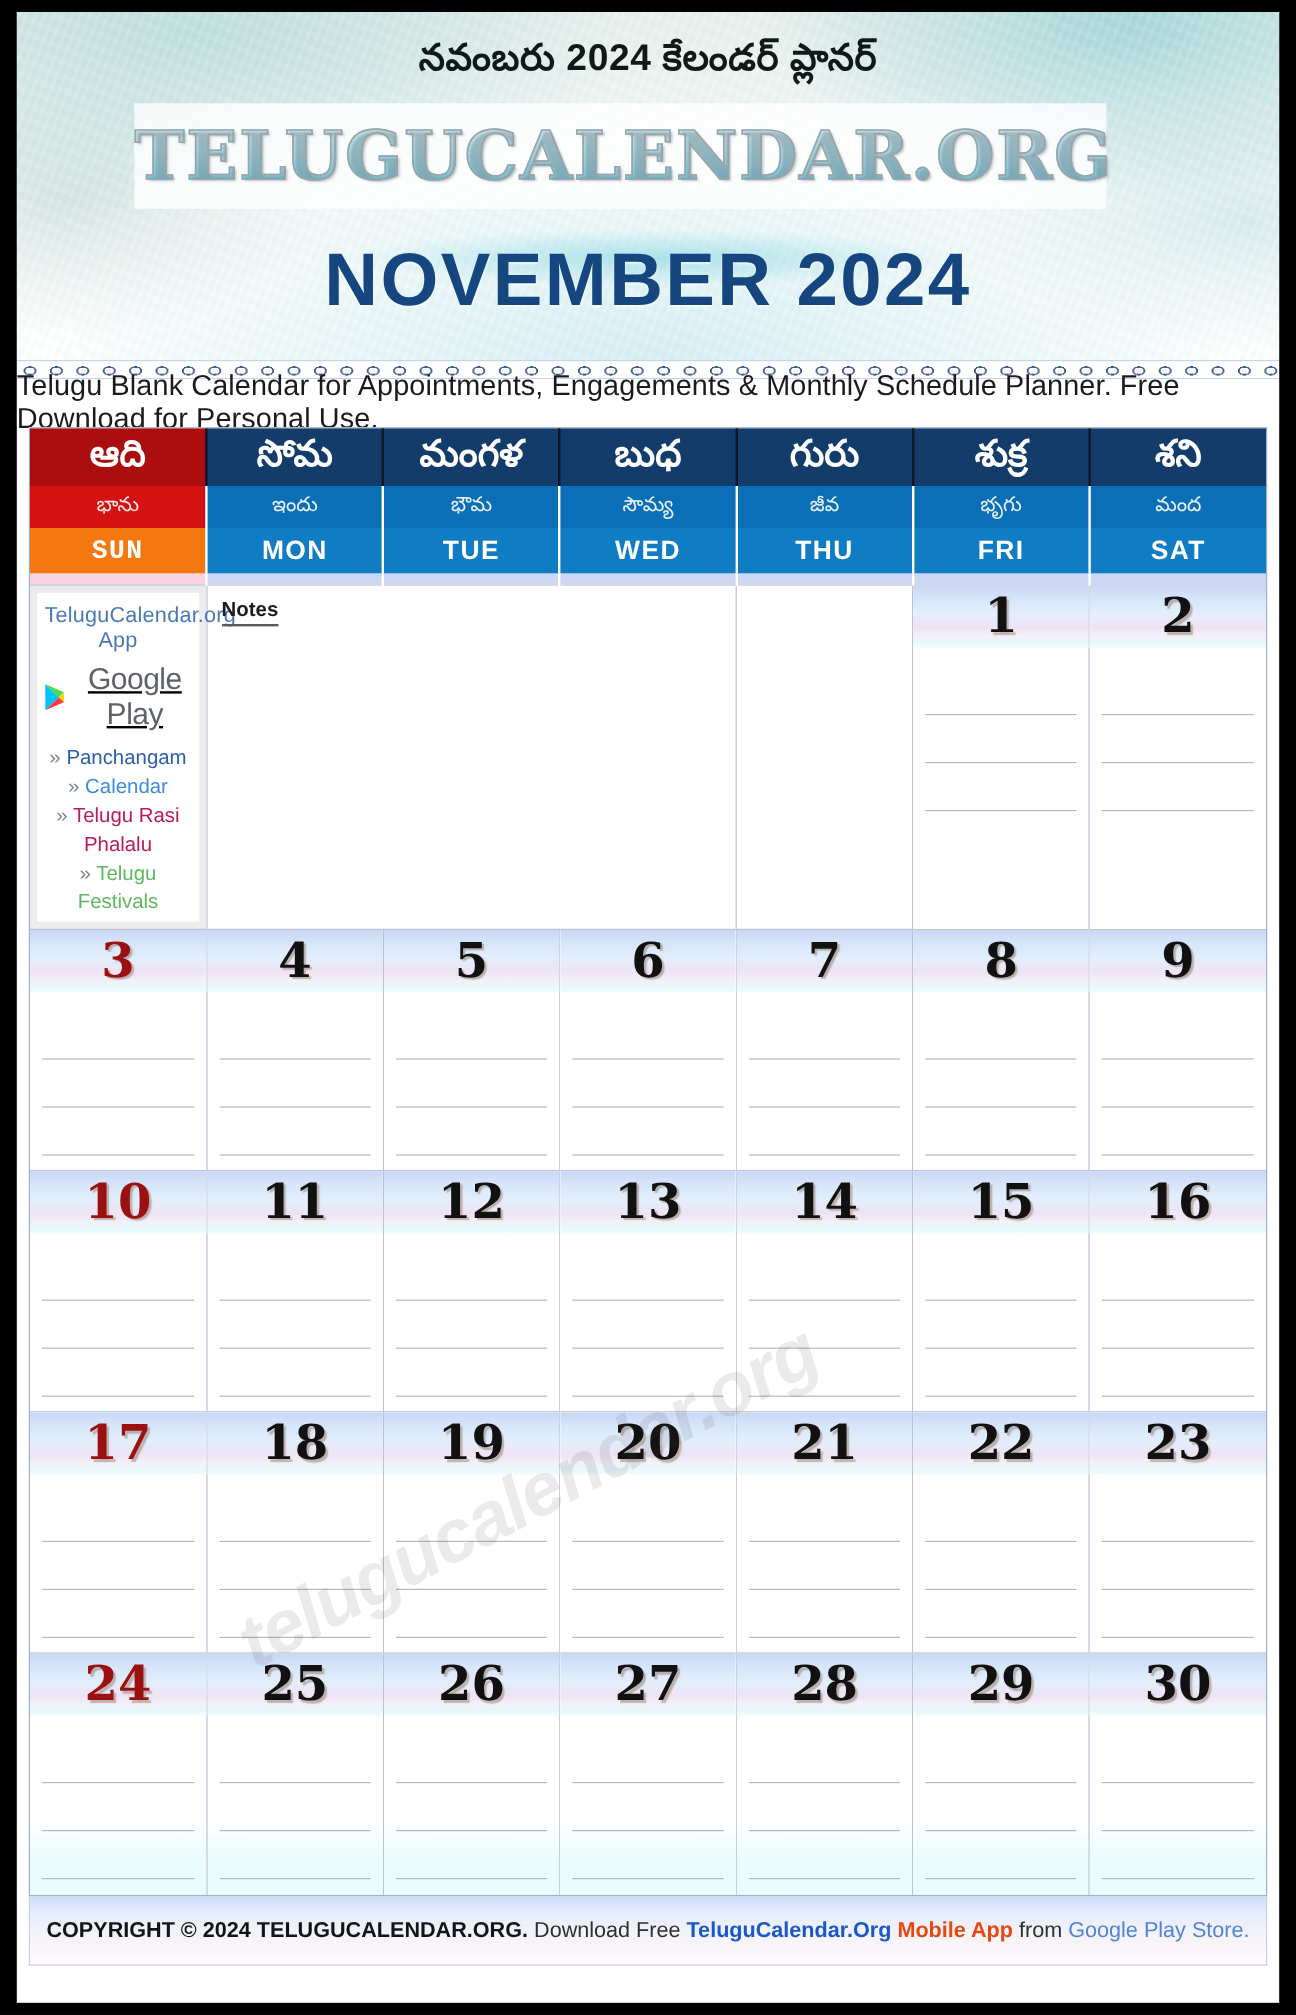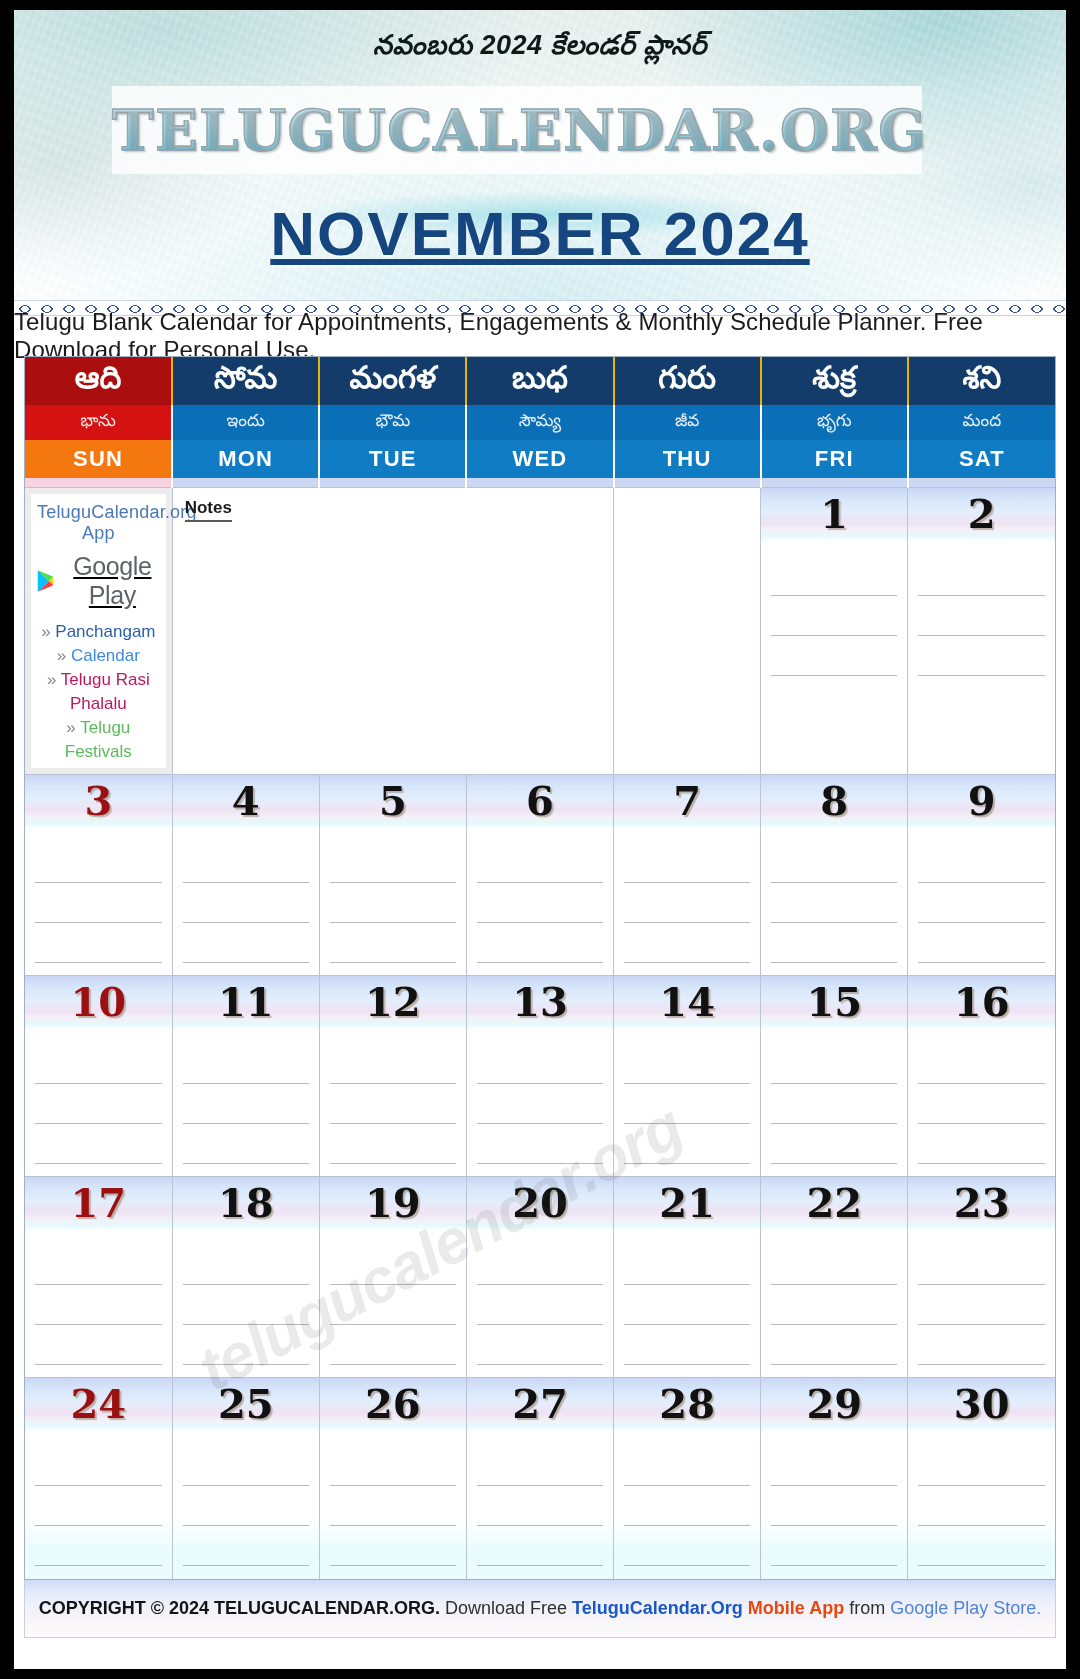--- a/index.html
+++ b/index.html
@@ -43,24 +43,23 @@
     background:
       repeating-linear-gradient(112deg, rgba(255,255,255,.10) 0 3px, rgba(180,210,210,.05) 3px 7px),
       repeating-linear-gradient(22deg,  rgba(255,255,255,.08) 0 5px, rgba(170,205,205,.04) 5px 11px);
     pointer-events:none;
   }
 
   .telugu-title {
     position:absolute; left:0; right:0; top:20px;
     text-align:center;
     font-family:"Liberation Sans", sans-serif;
-    font-size:27px; font-weight:bold; color:#0f1a18;
+    font-size:31px; font-weight:bold; color:#0f1a18;
     letter-spacing:.5px;
     z-index:3;
-    font-style:italic;
   }
 
   .brandbar {
     position:absolute; left:98px; top:76px;
     width:810px; height:88px;
     background:rgba(255,255,255,.80);
     z-index:3;
   }
   .brandbar span{
     display:block;
@@ -83,21 +82,20 @@
     background:radial-gradient(ellipse 350px 33px at 50% 50%, rgba(150,220,230,.75), rgba(190,235,240,0) 72%);
     z-index:2;
   }
   .month-title{
     position:absolute; left:0; right:0; top:188px;
     text-align:center;
     font-size:62px; font-weight:bold; color:#16467f;
     letter-spacing:2px;
     z-index:3;
     text-shadow:0 2px 2px rgba(255,255,255,.7);
-    text-decoration:underline;
   }
 
   
   .scallop{
     height:16px;
     background-repeat:repeat-x;
     background-size:22px 16px;
     background-image:
       radial-gradient(ellipse 9px 6px at 11px 8px, rgba(255,255,255,.95) 0 45%, #39578c 46% 62%, rgba(255,255,255,0) 63%),
       radial-gradient(ellipse 4px 3px at 11px 7px, #5d7fb4 0 70%, rgba(255,255,255,0) 71%),
@@ -131,21 +129,21 @@
     z-index:2;
   }
 
   
   .hrow1 td{
     height:48px;
     text-align:center; vertical-align:middle;
     color:#fff;
     font-size:31px; font-weight:bold;
     background:#133c6b;
-    border-right:2px solid #eab308;
+    border-right:2px solid #0f172a;
   }
   .hrow1 td.sun{ background:#ab0e0e; }
   .hrow1 td:last-child{ border-right:none; }
 
   .hrow2 td{
     height:35px;
     text-align:center; vertical-align:middle;
     color:#eaf2fa;
     font-size:17px;
     background:#0b6fb8;
@@ -156,21 +154,21 @@
 
   .hrow3 td{
     height:38px;
     text-align:center; vertical-align:middle;
     color:#ffffff;
     font-size:22px; font-weight:bold;
     letter-spacing:1.2px;
     background:#0f7cc4;
     border-right:2px solid #ffffff;
   }
-  .hrow3 td.sun{ background:#f4780f; }
+  .hrow3 td.sun{ background:#f4780f;font-family:Liberation Mono, monospace; }
   .hrow3 td:last-child{ border-right:none; }
 
   
   .strip td{ height:9px; padding:0; background:#ccd8f3; border-right:2px solid #fff; }
   .strip td.sun{ background:#f9d3e2; }
   .strip td:last-child{ border-right:none; }
 
   
   td.day{
     height:201px;

